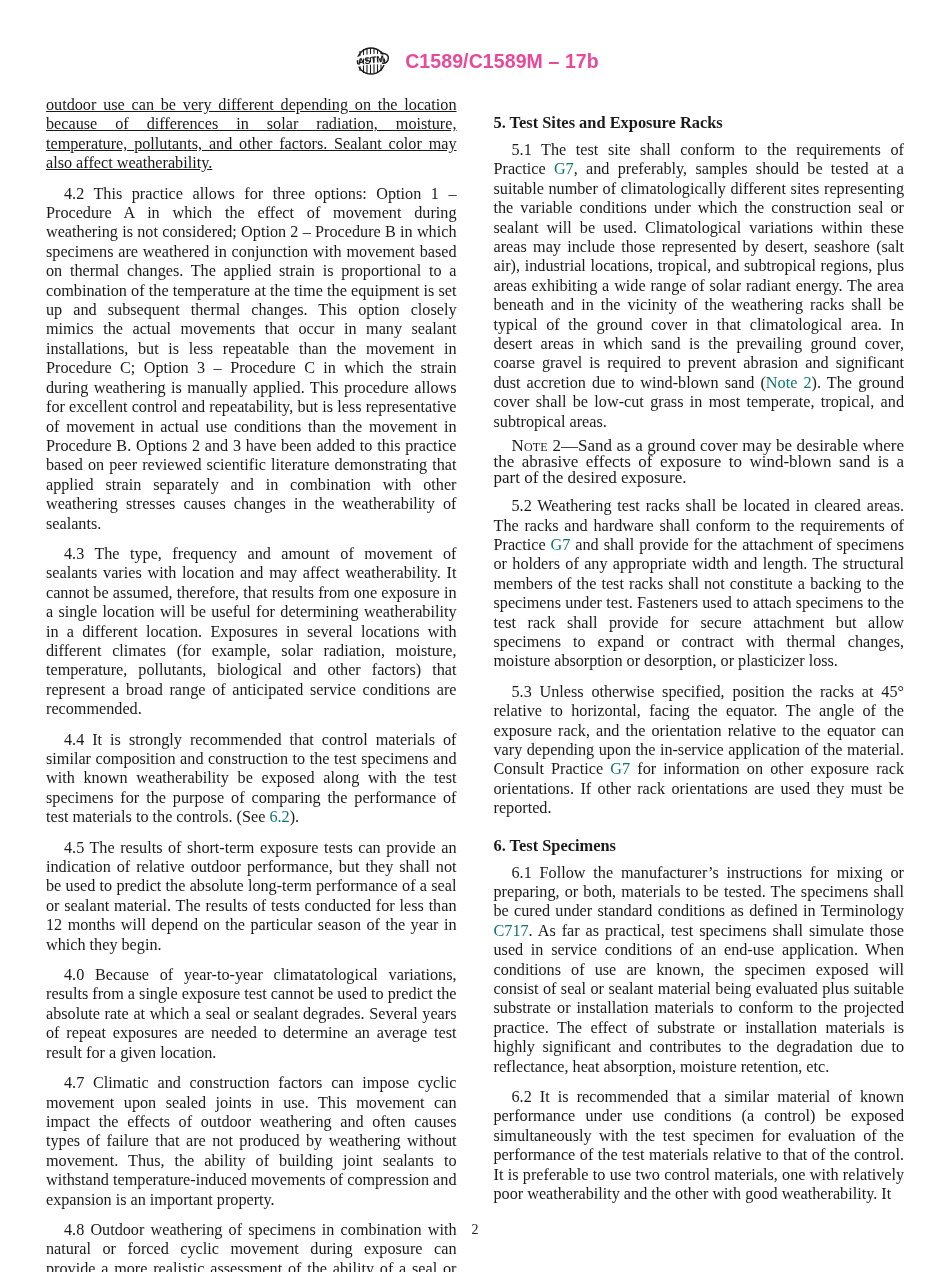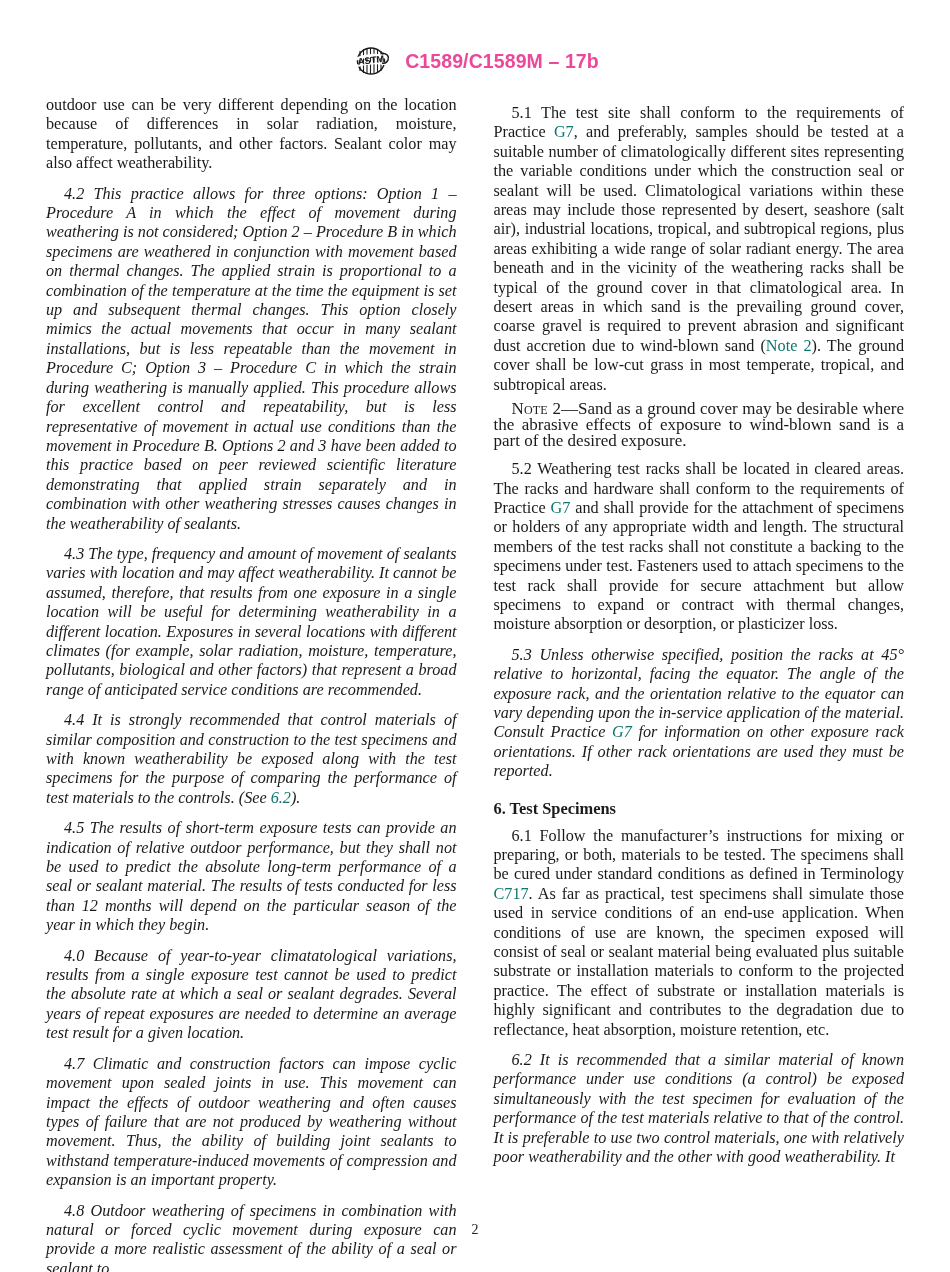--- a/index.html
+++ b/index.html
@@ -63,22 +63,22 @@
 
   p.para {
     margin: 0 0 0 0;
     font-size: 16.2px;
     line-height: 19.4px;
     text-align: justify;
     text-justify: inter-word;
     text-indent: 18px;
     hyphens: none;
   }
-  p.para.noindent { text-indent: 0; }
-  p.para + p.para { margin-top: 11px; font-style: italic; }
+  p.para.noindent { text-indent: 0; text-decoration: underline; }
+  p.para + p.para { margin-top: 11px; }
 
   h3.section-head {
     margin: 0;
     font-size: 16.4px;
     line-height: 20px;
     font-weight: bold;
     text-align: left;
     text-indent: 0;
   }
   .gap-before-head { margin-top: 17px !important; }
@@ -158,20 +158,21 @@
       <p class="para">4.0 Because of year-to-year climatatological variations, results from a single exposure test cannot be used to predict the absolute rate at which a seal or sealant degrades. Several years of repeat exposures are needed to determine an average test result for a given location.</p>
 
       <p class="para">4.7 Climatic and construction factors can impose cyclic movement upon sealed joints in use. This movement can impact the effects of outdoor weathering and often causes types of failure that are not produced by weathering without movement. Thus, the ability of building joint sealants to withstand temperature-induced movements of compression and expansion is an important property.</p>
 
       <p class="para">4.8 Outdoor weathering of specimens in combination with natural or forced cyclic movement during exposure can provide a more realistic assessment of the ability of a seal or sealant to</p>
     </div>
 
     <div class="col">
 
 
+      <h3 class="section-head gap-before-head">5.  Test Sites and Exposure Racks</h3>
 
       <p class="para gap-after-head"><span>5.1 The test site shall conform to the requirements of Practice </span><a class="xref" href="#">G7</a><span>, and preferably, samples should be tested at a suitable number of climatologically different sites representing the variable conditions under which the construction seal or sealant will be used. Climatological variations within these areas may include those represented by desert, seashore (salt air), industrial locations, tropical, and subtropical regions, plus areas exhibiting a wide range of solar radiant energy. The area beneath and in the vicinity of the weathering racks shall be typical of the ground cover in that climatological area. In desert areas in which sand is the prevailing ground cover, coarse gravel is required to prevent abrasion and significant dust accretion due to wind-blown sand (</span><a class="xref" href="#">Note 2</a><span>). The ground cover shall be low-cut grass in most temperate, tropical, and subtropical areas.</span></p>
 
       <p class="note"><span class="nlabel">Note</span><span> 2—Sand as a ground cover may be desirable where the abrasive effects of exposure to wind-blown sand is a part of the desired exposure.</span></p>
 
       <p class="para after-note"><span>5.2 Weathering test racks shall be located in cleared areas. The racks and hardware shall conform to the requirements of Practice </span><a class="xref" href="#">G7</a><span> and shall provide for the attachment of specimens or holders of any appropriate width and length. The structural members of the test racks shall not constitute a backing to the specimens under test. Fasteners used to attach specimens to the test rack shall provide for secure attachment but allow specimens to expand or contract with thermal changes, moisture absorption or desorption, or plasticizer loss.</span></p>
 
       <p class="para"><span>5.3 Unless otherwise specified, position the racks at 45° relative to horizontal, facing the equator. The angle of the exposure rack, and the orientation relative to the equator can vary depending upon the in-service application of the material. Consult Practice </span><a class="xref" href="#">G7</a><span> for information on other exposure rack orientations. If other rack orientations are used they must be reported.</span></p>
 
       <h3 class="section-head gap-before-head">6.  Test Specimens</h3>

